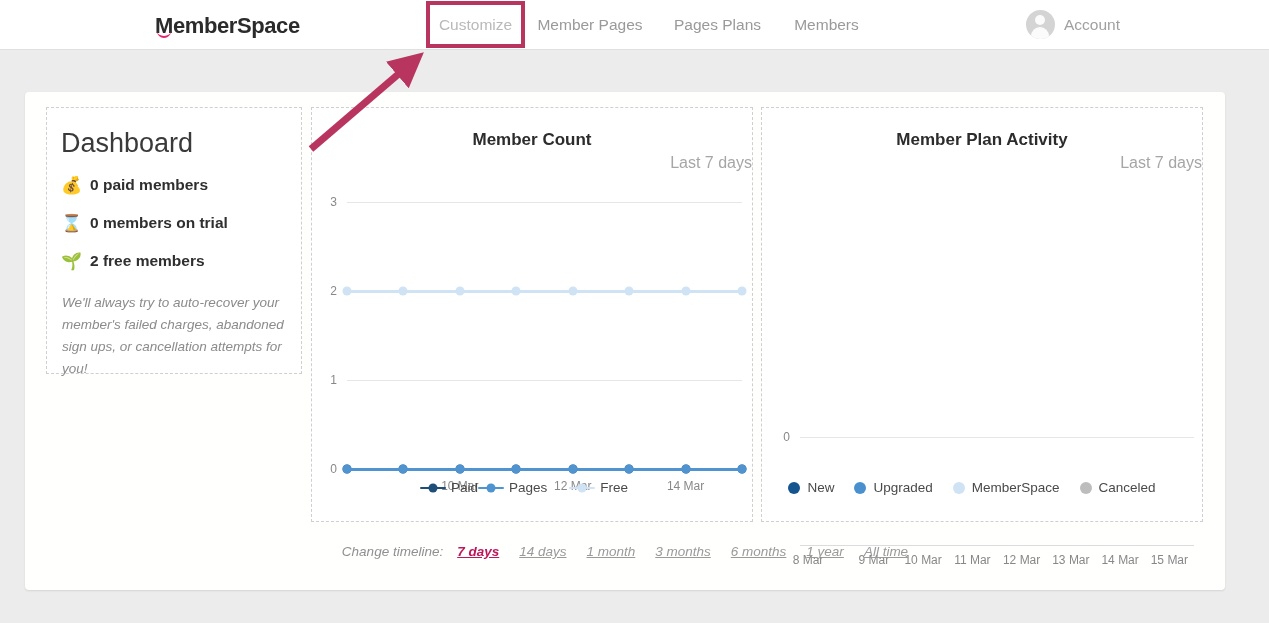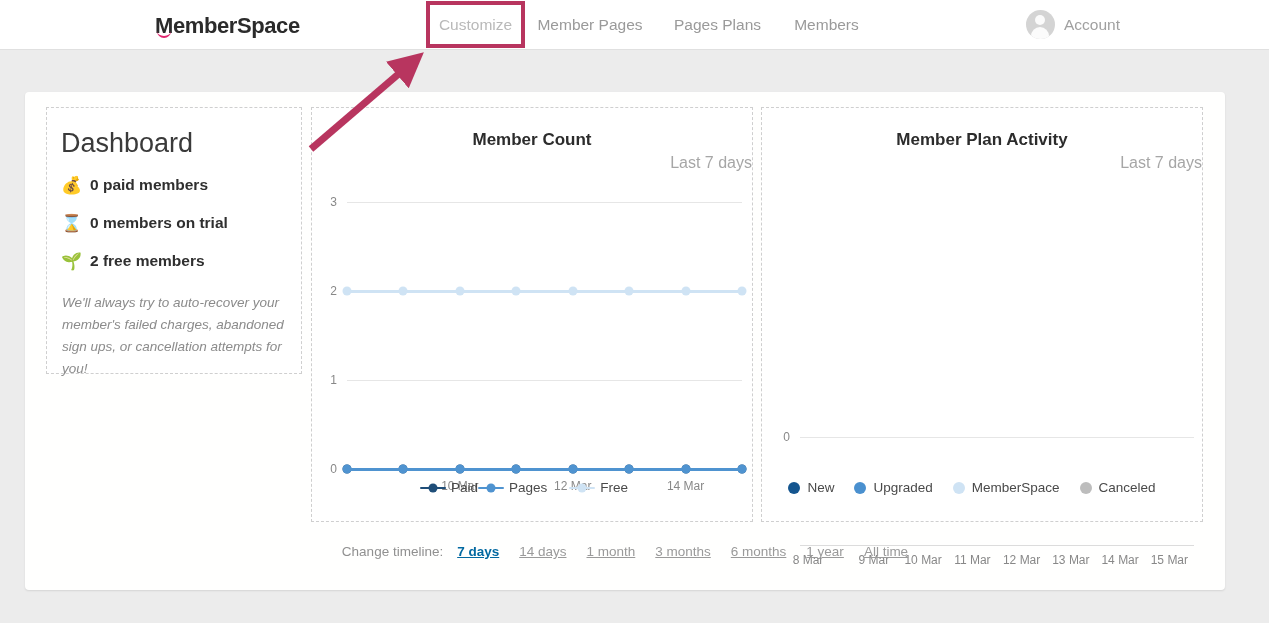--- a/index.html
+++ b/index.html
@@ -151,28 +151,28 @@
     transform: translate(-50%,-50%);
     width: 9px; height: 9px; border-radius: 50%;
   }
   .legend-dot-marker {
     width: 12px; height: 12px; border-radius: 50%; margin-right: 7px;
   }
 
   
   .timeline {
     position: absolute; left: 0; right: 0; top: 452px;
-    display: flex; align-items: center; justify-content: center;
+    display: flex; align-items: center; justify-content: center; font-style: italic;
   }
   .timeline-label { font-size: 13.5px; color: #909090; margin-right: 14px; }
   .timeline-opt {
     font-size: 13.5px; color: #9a9a9a; text-decoration: underline;
     cursor: pointer; margin-right: 20px;
   }
-  .timeline-opt.active { color: #0369a1; font-weight: bold; }
+  .timeline-opt.active { color: #be185d; font-weight: bold; }
   .timeline-opt:last-child { margin-right: 0; }
 
   
   .annotation-arrow {
     position: absolute; left: 296px; top: 44px;
     width: 140px; height: 118px; pointer-events: none;
   }
 </style>
 </head>
 <body>

